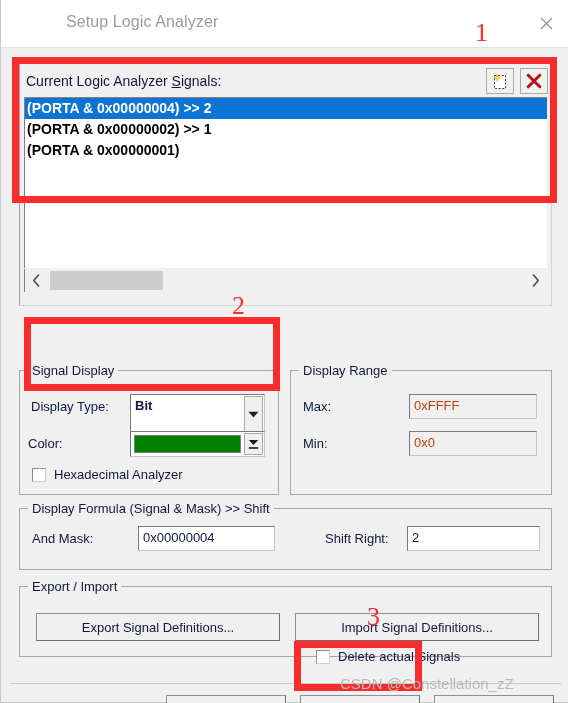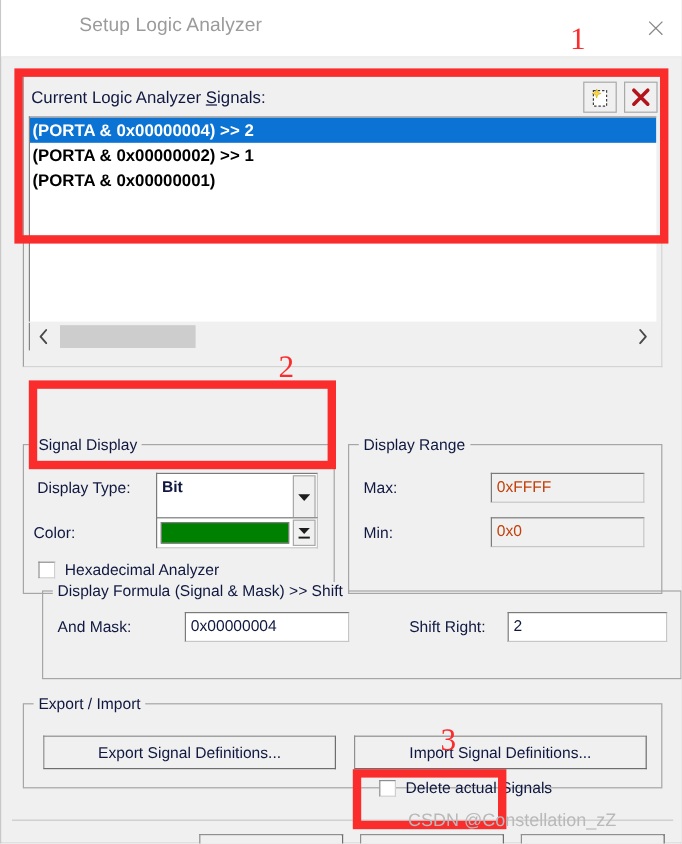--- a/index.html
+++ b/index.html
@@ -160,21 +160,21 @@
     top: -8px; left: 8px;
     padding: 0 4px;
     background: #f0f0f0;
     font-size: 13px;
     color: #101840;
     white-space: nowrap;
   }
 
   #grp-signal-display { left: 17px; top: 322px; width: 260px; height: 125px; }
   #grp-display-range  { left: 288px; top: 322px; width: 262px; height: 125px; }
-  #grp-formula        { left: 17px; top: 444px; width: 533px; height: 74px; margin-left: 16px; }
+  #grp-formula        { left: 17px; top: 460px; width: 533px; height: 62px; }
   #grp-export         { left: 17px; top: 538px; width: 533px; height: 71px; text-decoration: underline; }
 
   .fld-label {
     position: absolute;
     font-size: 13px;
     color: #101840;
     white-space: nowrap;
   }
 
   

